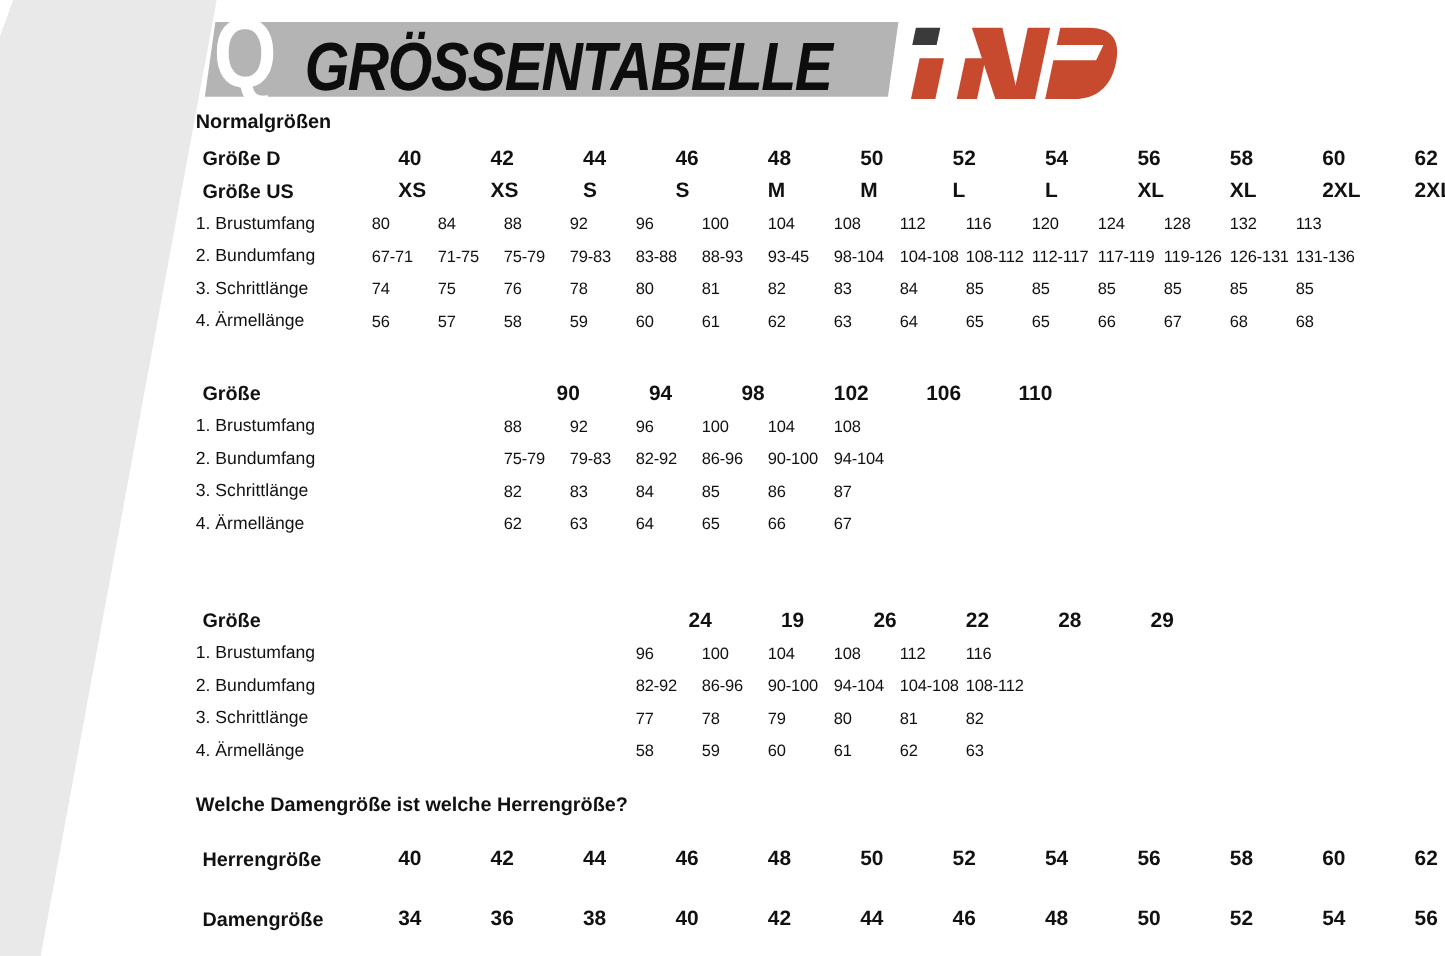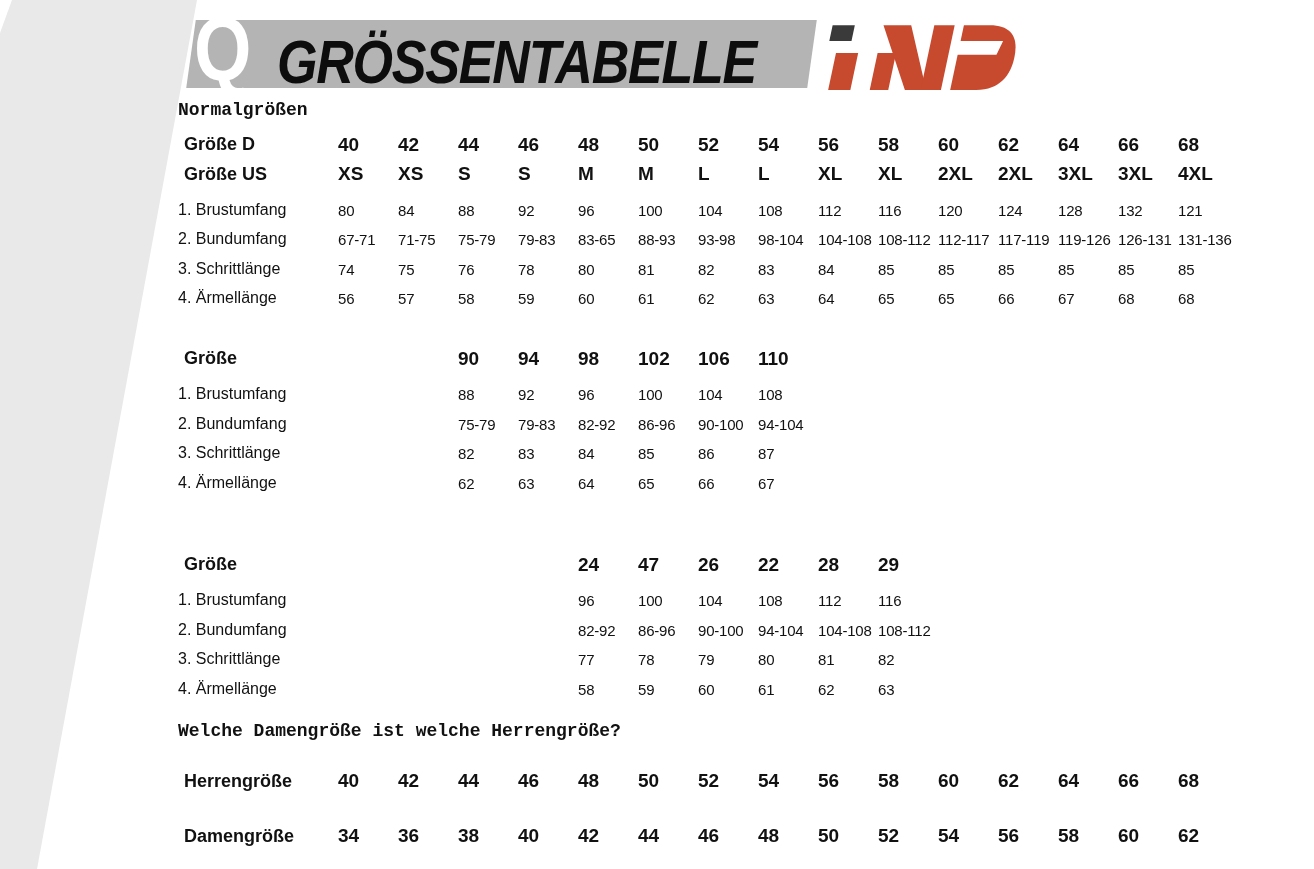--- a/index.html
+++ b/index.html
@@ -28,34 +28,34 @@
   .page-title{
     position:absolute;left:277px;top:26px;
     font-size:62px;font-weight:bold;font-style:italic;
     letter-spacing:-1.5px;white-space:nowrap;
     transform:scaleX(0.84);transform-origin:left top;color:#0d0d0d;
   }
   .ind-logo{position:absolute;left:828px;top:10px;}
   
   .sec{position:absolute;left:178px;width:1130px;}
   .sec-h{
-    margin:0;font-size:18px;font-weight:bold;line-height:20px;white-space:nowrap;font-family:Liberation Mono, monospace;
+    margin:0;font-size:18px;font-weight:bold;line-height:20px;white-space:nowrap;
   }
   #sec-0{top:100px} #sec-0 .rows{margin-top:10px}
   #sec-1{top:336px} #sec-1 .rows{margin-top:8px}
   #sec-2{top:541px} #sec-2 .rows{margin-top:9px}
   #sec-3{top:721px} #sec-3 .rows{margin-top:9px}
   .row{display:flex;align-items:center;height:29.5px;}
   #sec-3 .row{height:30px;margin-top:25px;}
   .lab{width:160px;flex:none;white-space:nowrap;}
   .cell{width:60px;flex:none;white-space:nowrap;}
   .spacer{flex:none;height:1px;}
-  .row.size{font-weight:bold;font-size:19px;}
+  .row.size{font-weight:bold;font-size:19px;gap:24px;}
   .row.size .lab{font-size:18px;padding-left:6px;width:154px;}
-  .row.measure{font-size:15px;letter-spacing:-0.2px;align-items:flex-end;}
+  .row.measure{font-size:15px;letter-spacing:-0.2px;}
   .row.measure .lab{font-size:16px;letter-spacing:0;}
 </style>
 </head>
 <body>
 
 <div class="page" style="--stripe-gray: #e9e9e9; --banner-gray: #b4b4b4;">
 
   <div class="stripe"></div>
 
   <header>
@@ -125,31 +125,31 @@
             <div class="cell">96</div>
             <div class="cell">100</div>
             <div class="cell">104</div>
             <div class="cell">108</div>
             <div class="cell">112</div>
             <div class="cell">116</div>
             <div class="cell">120</div>
             <div class="cell">124</div>
             <div class="cell">128</div>
             <div class="cell">132</div>
-            <div class="cell">121</div>
+            <div class="cell">113</div>
           </div>
           <div class="row measure">
             <div class="lab">2. Bundumfang</div>
             <div class="cell">67-71</div>
             <div class="cell">71-75</div>
             <div class="cell">75-79</div>
             <div class="cell">79-83</div>
-            <div class="cell">83-65</div>
+            <div class="cell">83-88</div>
             <div class="cell">88-93</div>
-            <div class="cell">93-98</div>
+            <div class="cell">93-45</div>
             <div class="cell">98-104</div>
             <div class="cell">104-108</div>
             <div class="cell">108-112</div>
             <div class="cell">112-117</div>
             <div class="cell">117-119</div>
             <div class="cell">119-126</div>
             <div class="cell">126-131</div>
             <div class="cell">131-136</div>
           </div>
           <div class="row measure">
@@ -243,21 +243,21 @@
             <div class="cell">67</div>
           </div>
         </div>
     </section>
     <section class="sec" id="sec-2">
       <div class="rows">
           <div class="row size">
             <div class="lab">Größe</div>
             <div class="spacer" style="width: 240px;"></div>
             <div class="cell">24</div>
-            <div class="cell">47</div>
+            <div class="cell">19</div>
             <div class="cell">26</div>
             <div class="cell">22</div>
             <div class="cell">28</div>
             <div class="cell">29</div>
           </div>
           <div class="row measure">
             <div class="lab">1. Brustumfang</div>
             <div class="spacer" style="width: 240px;"></div>
             <div class="cell">96</div>
             <div class="cell">100</div>

